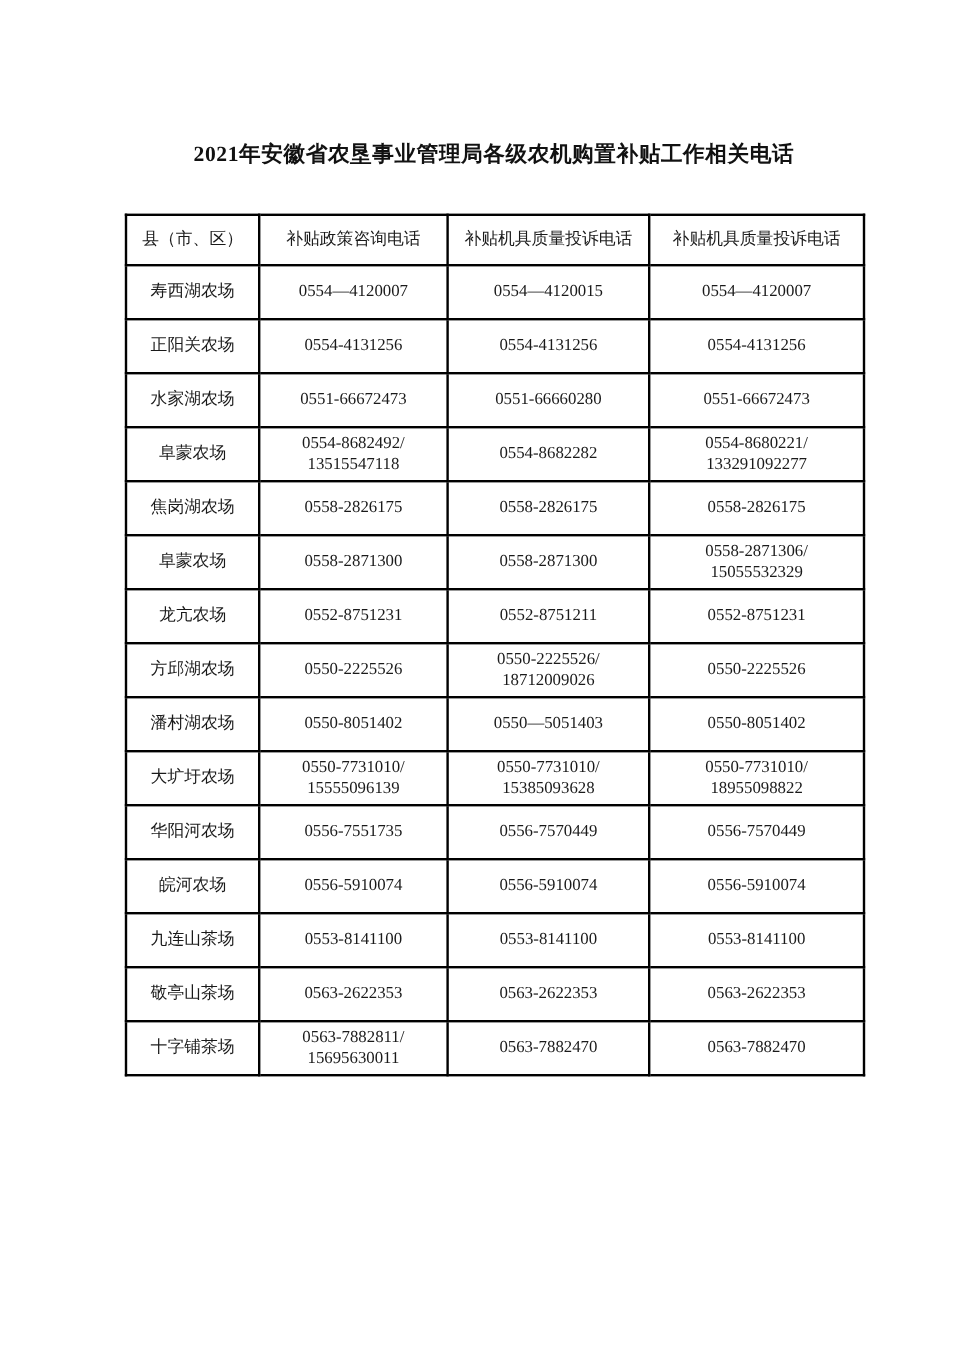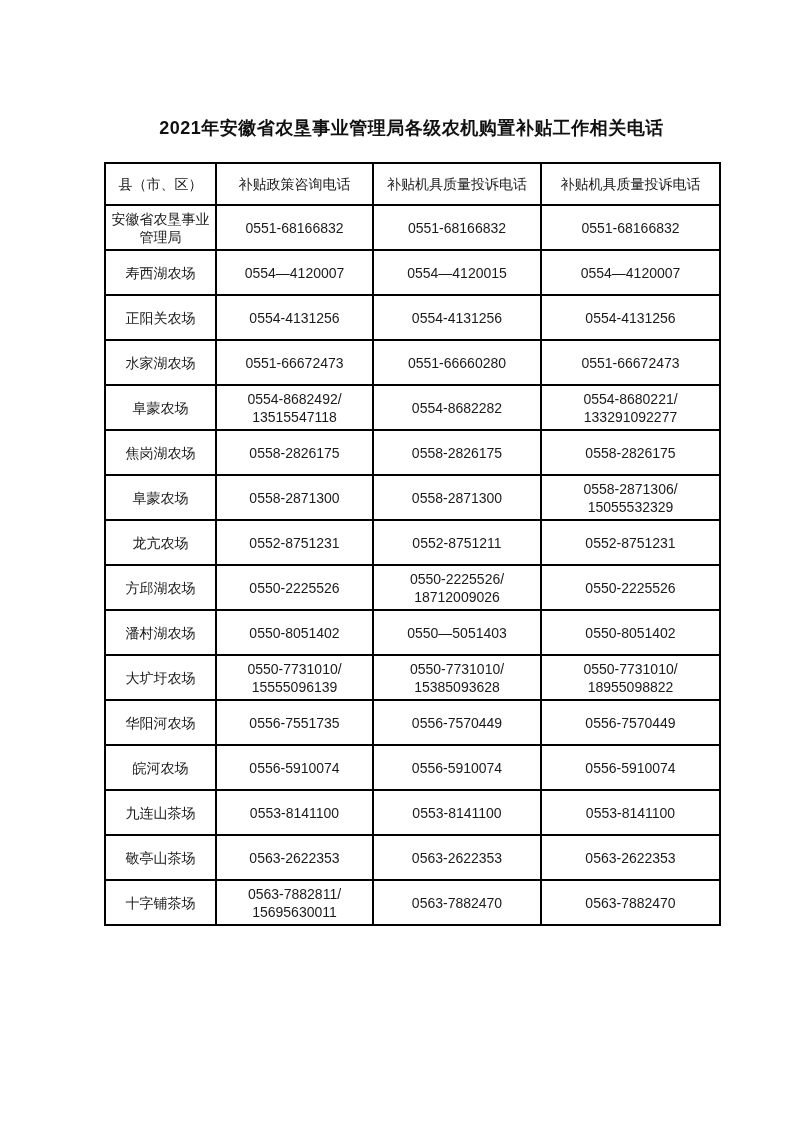--- a/index.html
+++ b/index.html
@@ -5,40 +5,40 @@
   html, body {
     margin: 0;
     padding: 0;
     background: #ffffff;
   }
   .page {
     position: relative;
     width: 794px;
     height: 1122px;
     background: #ffffff;
-    font-family: Liberation Sans, sans-serif;
+    font-family: Liberation Serif, serif;
     color: #1a1a1a;
     overflow: hidden;
   }
   .title {
     position: absolute;
     left: 104px;
     top: 116px;
     width: 615px;
     margin: 0;
     font-size: 18px;
     font-weight: bold;
     text-align: center;
     letter-spacing: 0.5px;
     color: #111;
   }
   .phone-table {
     position: absolute;
     left: 104px;
-    top: 162px;
+    top: 178px;
     width: 615px;
     border-collapse: collapse;
     table-layout: fixed;
   }
   .phone-table col.c1 { width: 111px; }
   .phone-table col.c2 { width: 157px; }
   .phone-table col.c3 { width: 168px; }
   .phone-table col.c4 { width: 179px; }
   .phone-table th,
   .phone-table td {
@@ -75,26 +75,20 @@
     </colgroup>
     <thead>
       <tr>
         <th>县（市、区）</th>
         <th>补贴政策咨询电话</th>
         <th>补贴机具质量投诉电话</th>
         <th>补贴机具质量投诉电话</th>
       </tr>
     </thead>
     <tbody id="table-body">
-  <tr>
-    <td>安徽省农垦事业管理局</td>
-    <td>0551-68166832</td>
-    <td>0551-68166832</td>
-    <td>0551-68166832</td>
-  </tr>
 
   <tr>
     <td>寿西湖农场</td>
     <td>0554—4120007</td>
     <td>0554—4120015</td>
     <td>0554—4120007</td>
   </tr>
 
   <tr>
     <td>正阳关农场</td>

